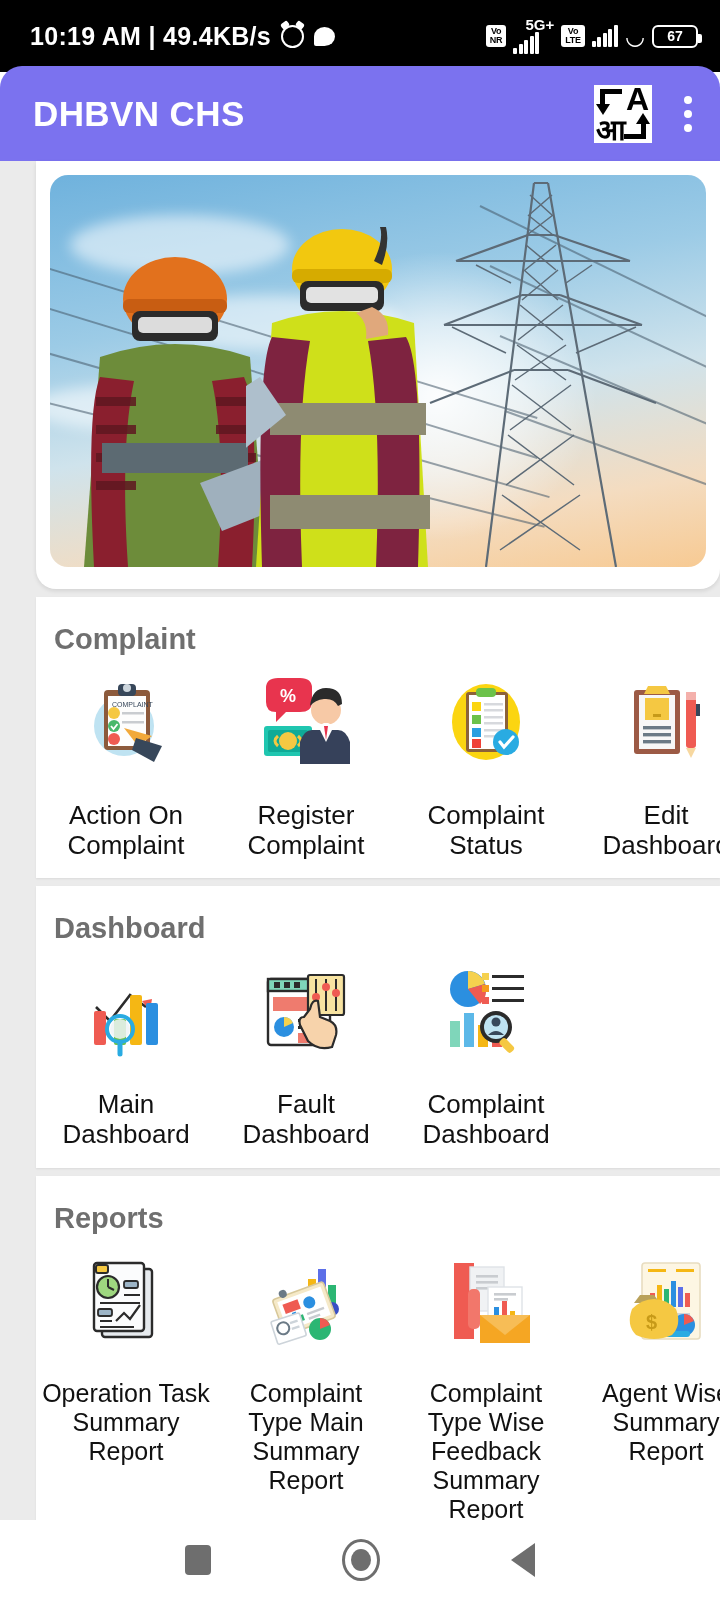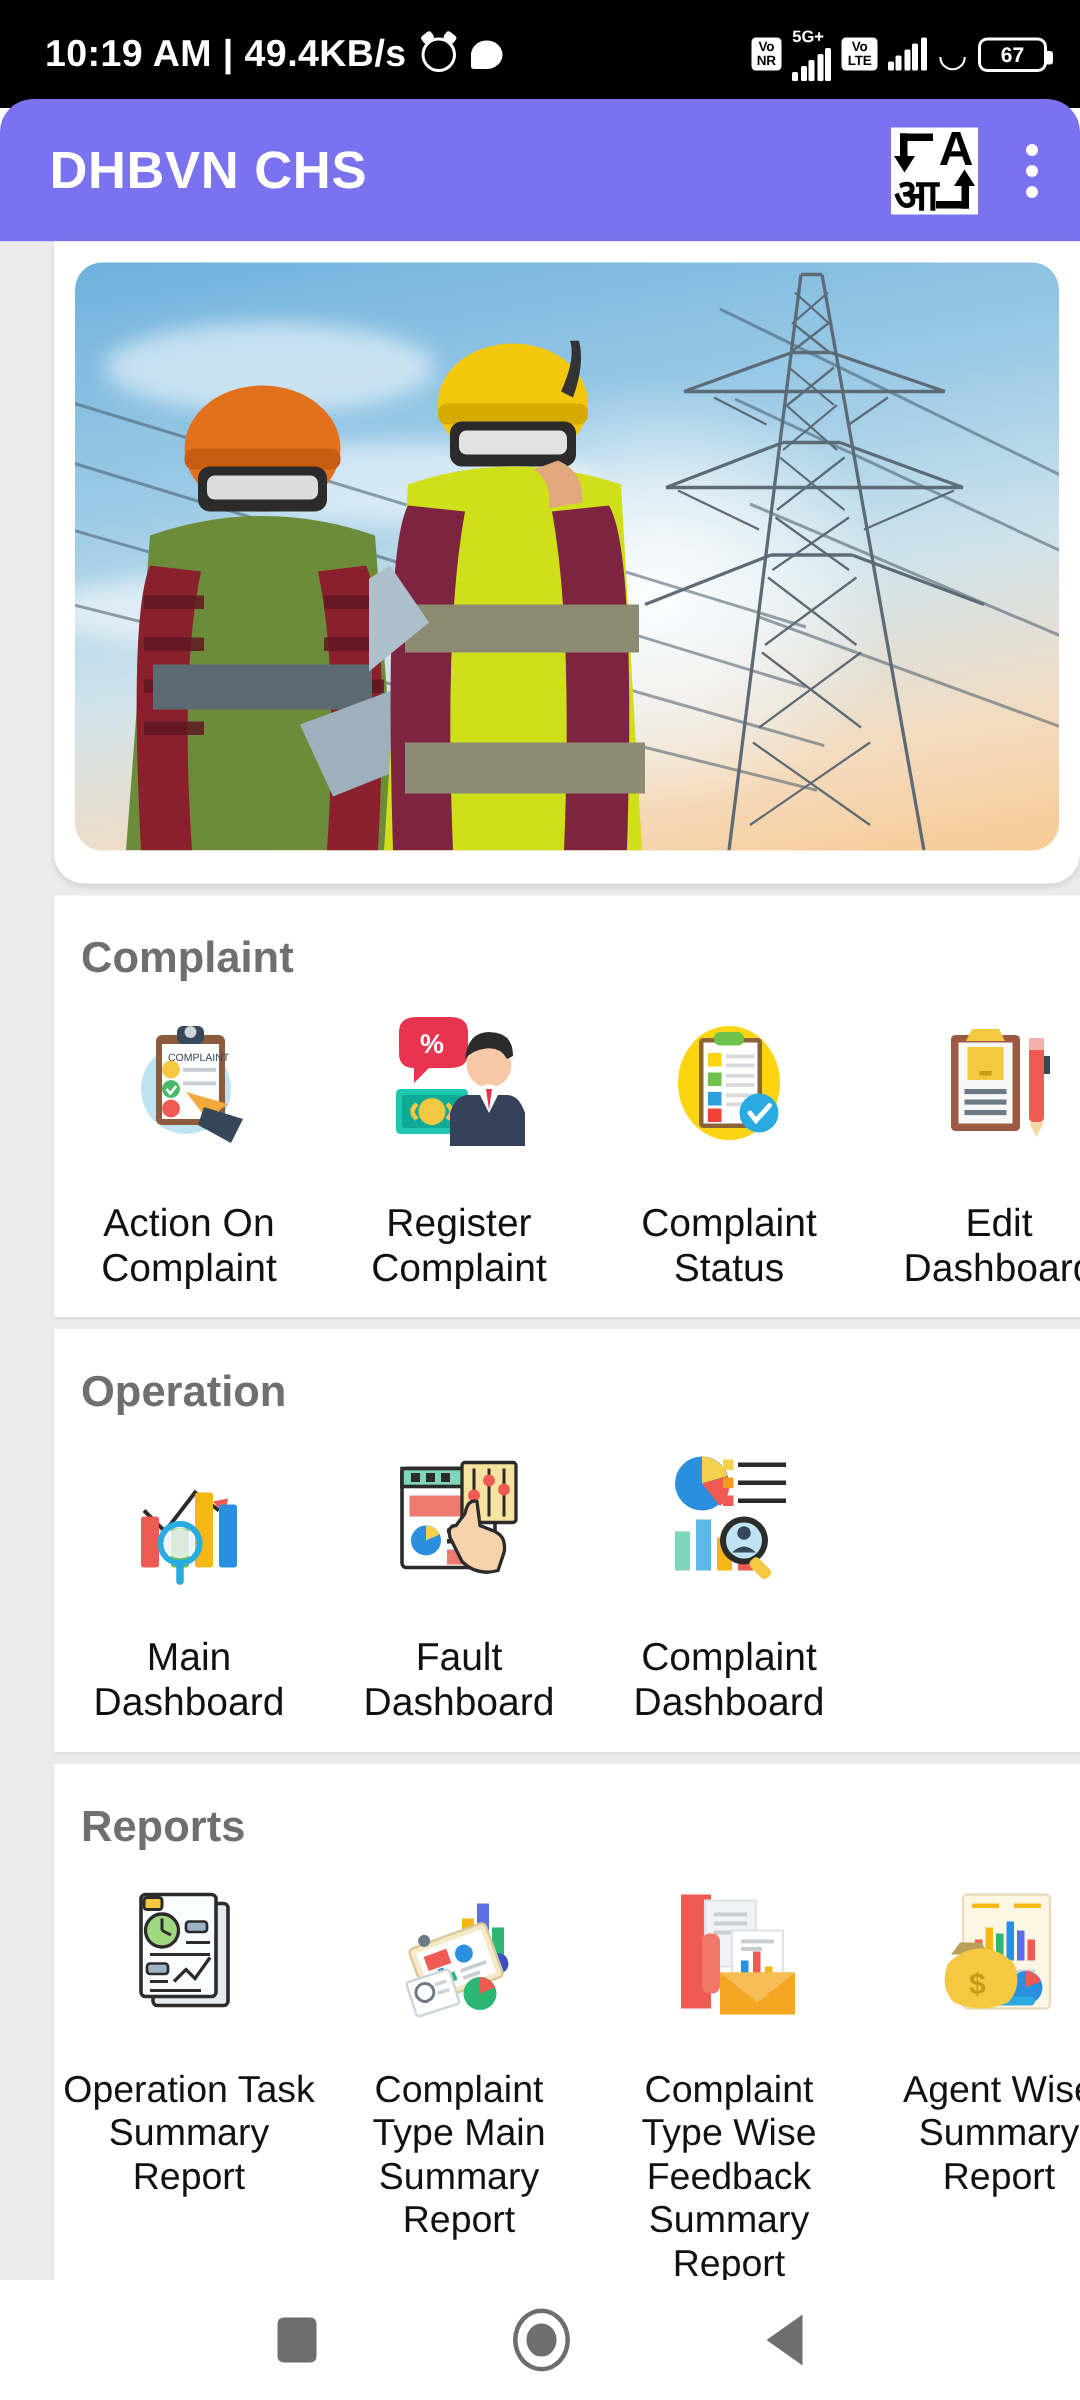--- a/index.html
+++ b/index.html
@@ -24,21 +24,21 @@
   .alarm-ic:before,.alarm-ic:after{content:"";position:absolute;top:-5px;width:8px;height:6px;background:#fff;border-radius:2px;}
   .alarm-ic:before{left:-2px;transform:rotate(-38deg);}
   .alarm-ic:after{right:-2px;transform:rotate(38deg);}
   .chat-ic{ width:21px;height:19px;background:#fff;border-radius:50% 50% 50% 2px; }
 
   .vo-box{
     background:#fff; color:#000; border-radius:3px;
     font-size:9px; font-weight:bold; line-height:9px;
     padding:2px 4px; text-align:center; letter-spacing:-.2px;
   }
-  .net-label{ font-size:11px; font-weight:bold; line-height:14px; }
+  .net-label{ font-size:15px; font-weight:bold; line-height:14px;margin-left:12px; }
   .bars{ display:flex; align-items:flex-end; gap:1.5px; height:22px; }
   .bars i{ display:block; width:4px; background:#fff; border-radius:1px; }
   .bars i:nth-child(1){height:6px;} .bars i:nth-child(2){height:10px;}
   .bars i:nth-child(3){height:14px;} .bars i:nth-child(4){height:18px;}
   .bars i:nth-child(5){height:22px;}
   .stack5g{ display:flex; align-items:flex-end; gap:3px; }
   .col5g{ display:flex; flex-direction:column; align-items:flex-start; }
   .rot-ic{ font-size:23px; line-height:22px; }
   .batt{
     width:46px;height:23px;border:2.5px solid #fff;border-radius:6px;
@@ -338,21 +338,21 @@
             <path d="M66 72 l5 10 l5 -10 z" fill="#f7d8a0"></path>
             <rect x="76" y="28" width="4" height="12" fill="#37475a"></rect>
           </svg>
         </div>
         <div class="lbl">Edit Dashboard</div>
       </div>
     </div>
   </div>
 
   <div class="section">
-    <div class="sec-title">Operation</div>
+    <div class="sec-title">Dashboard</div>
     <div class="row">
 
       <div class="tile">
         <div class="ic">
           <svg width="92" height="92" viewBox="0 0 92 92">
             <path d="M16 42 l14 14 l20 -26 l16 12" stroke="#2b2b2b" stroke-width="2.6" fill="none"></path>
             <path d="M62 36 l10 -2 l-2 12 z" fill="#ef5b52"></path>
             <rect x="14" y="46" width="12" height="34" rx="2" fill="#ef5b52"></rect>
             <rect x="34" y="54" width="12" height="26" rx="2" fill="#6cc24a"></rect>
             <rect x="50" y="30" width="12" height="50" rx="2" fill="#f5b714"></rect>

